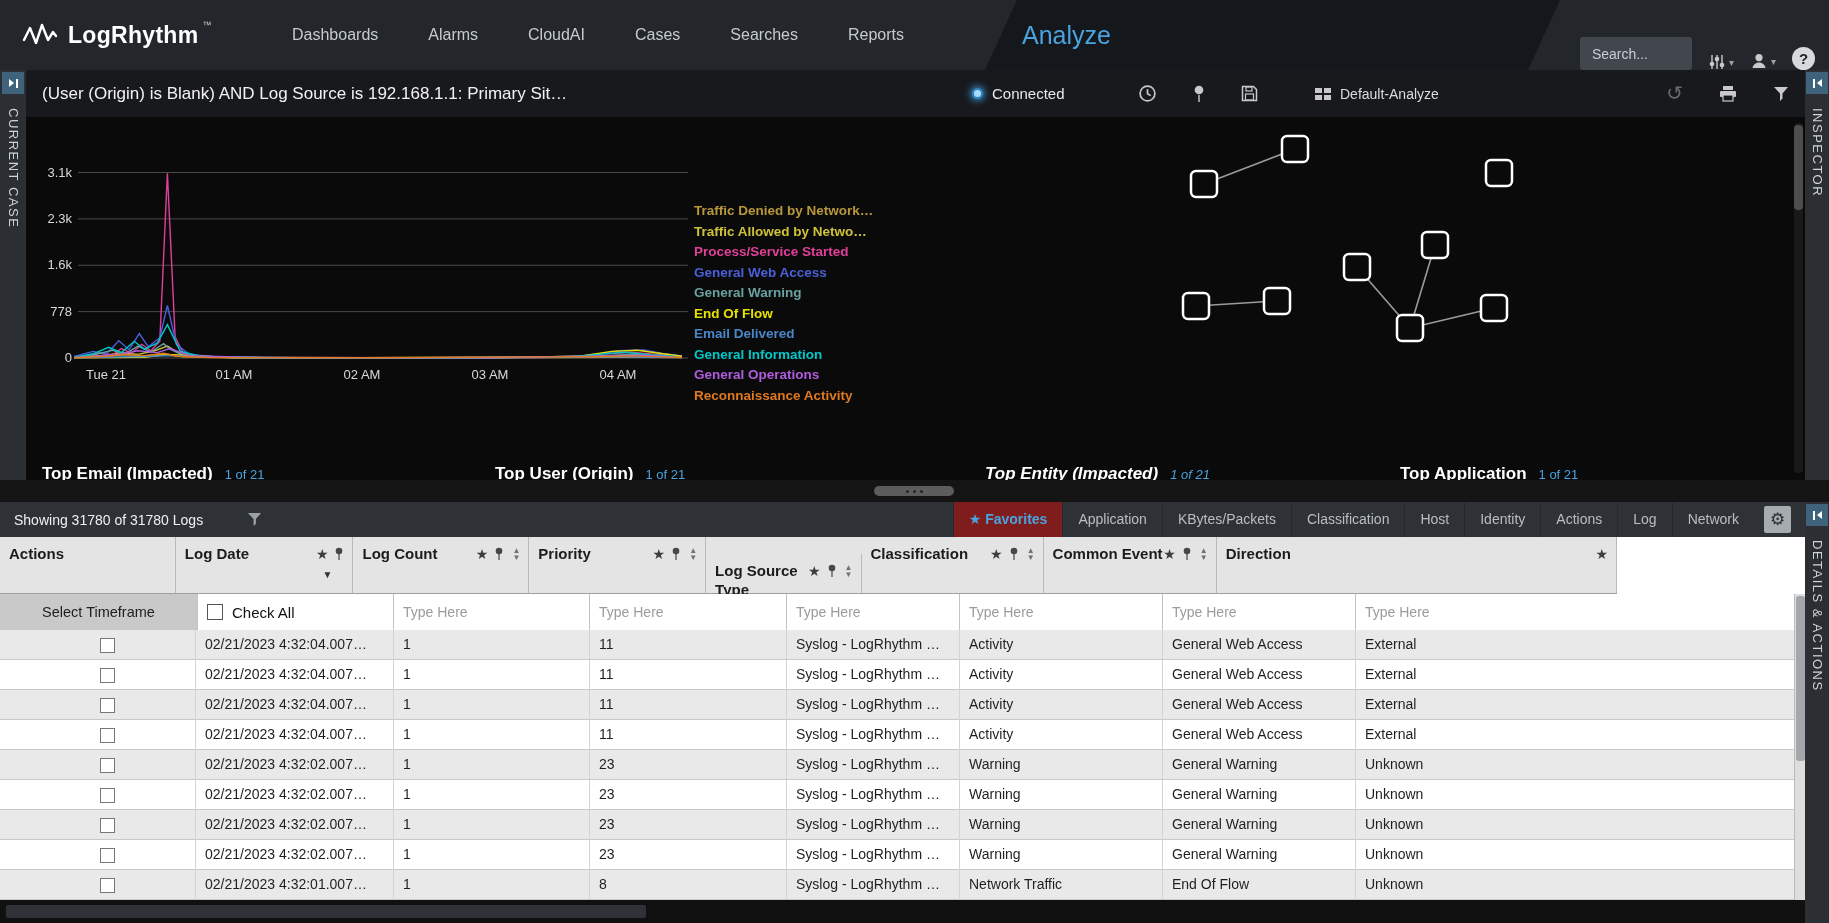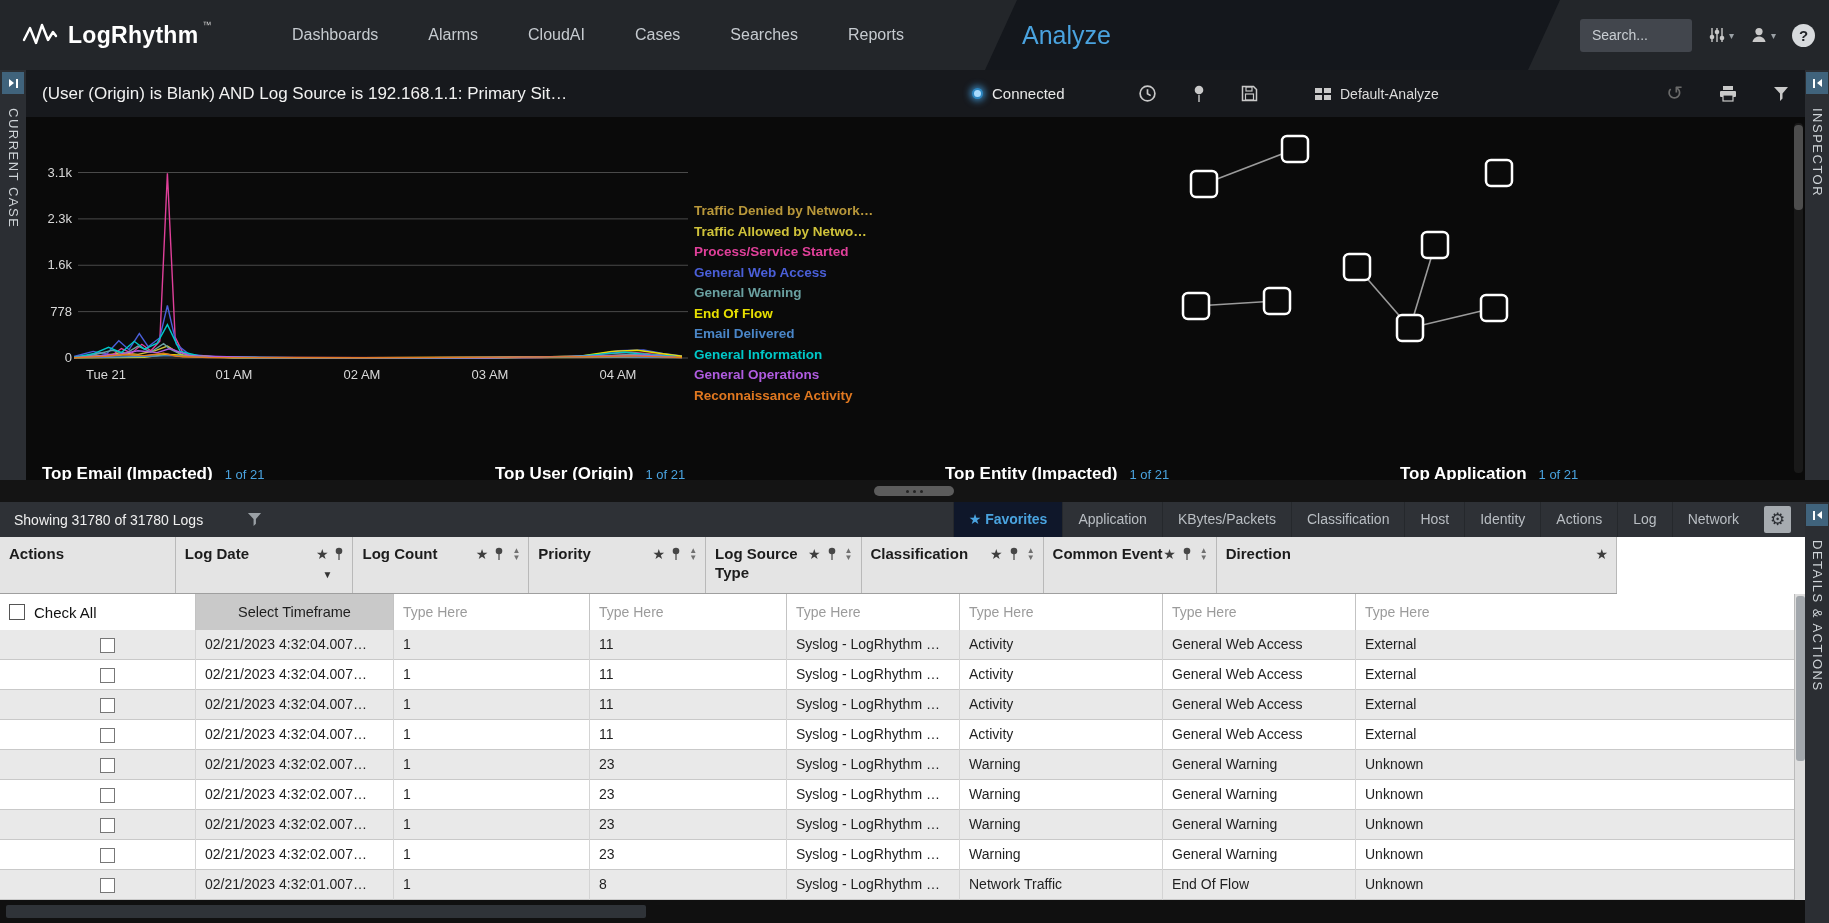--- a/index.html
+++ b/index.html
@@ -10,21 +10,21 @@
   
   .topnav{position:absolute;left:0;top:0;width:1829px;height:70px;background:#23262a;z-index:5}
   .nav-dark{position:absolute;left:985px;top:0;width:575px;height:70px;background:#14171c;
             clip-path:polygon(32px 0,100% 0,calc(100% - 32px) 100%,0 100%)}
   .brand{position:absolute;left:22px;top:0;height:70px;display:flex;align-items:center;gap:10px;color:#fff;cursor:pointer}
   .brand-text{font-size:23px;font-weight:bold;letter-spacing:.3px}
   .tm{font-size:9px;color:#cfcfcf;align-self:flex-start;margin-top:20px;margin-left:-6px}
   .nav-items{position:absolute;left:292px;top:0;height:70px;display:flex;align-items:center;gap:50px}
   .nav-item{color:#c6cbd0;font-size:16px;cursor:pointer;white-space:nowrap}
   .nav-active{position:absolute;left:1022px;top:0;height:70px;line-height:70px;color:#4aa3df;font-size:25px;cursor:pointer}
-  .topnav-right{position:absolute;right:14px;top:0;height:70px;display:flex;align-items:center;gap:16px}
+  .topnav-right{position:absolute;right:14px;top:0;height:70px;display:flex;align-items:flex-end;gap:16px}
   .search{width:112px;height:33px;background:#42464d;border:none;border-radius:3px;color:#c9ced3;
           font-size:14px;padding:0 12px;font-family:inherit;outline:none}
   .icon-btn{display:flex;align-items:center;gap:3px;cursor:pointer}
   .caret{color:#9aa0a5;font-size:10px}
   .help-btn{width:23px;height:23px;border-radius:50%;background:#d7dadd;color:#1f2226;font-weight:bold;
             font-size:15px;display:flex;align-items:center;justify-content:center;cursor:pointer}
 
   
   .querybar{position:absolute;left:26px;top:70px;width:1779px;height:47px;background:#17191d;z-index:4}
   .q-title{position:absolute;left:16px;top:0;height:47px;line-height:47px;color:#f2f2f2;font-size:17px;white-space:nowrap}
@@ -63,21 +63,21 @@
                   display:flex;align-items:center;justify-content:center;gap:4px;cursor:row-resize}
   .divider-handle i{width:3px;height:3px;border-radius:50%;background:#242424;display:block}
 
   
   .grid{position:absolute;left:0;top:502px;width:1805px;height:398px;background:#fff;z-index:5}
   .grid-toolbar{position:absolute;left:0;top:0;width:1805px;height:35px;background:#2e3136;display:flex;align-items:center}
   .g-summary{color:#f0f0f0;font-size:14px;margin-left:14px;white-space:nowrap}
   .g-funnel{margin-left:44px;display:flex;align-items:center;cursor:pointer}
   .g-tabs{margin-left:auto;display:flex;height:35px;align-items:stretch}
   .g-tab{line-height:35px;padding:0 15px;font-size:14px;color:#b9bec3;border-left:1px solid #25282c;cursor:pointer;white-space:nowrap}
-  .g-tab.active{color:#4aa3df;background:#0f172a;font-weight:bold}
+  .g-tab.active{color:#4aa3df;background:#7f1d1d;font-weight:bold}
   .g-gear{width:27px;height:27px;background:#a6abb0;border-radius:2px;margin:0 14px 0 10px;display:flex;
           align-items:center;justify-content:center;font-size:17px;color:#2b2e33;cursor:pointer;flex:none}
 
   .grid-header{position:absolute;left:0;top:35px;width:1617px;height:57px;background:#e4e4e4;display:flex;border-bottom:1px solid #9f9f9f}
   .hcell{position:relative;border-right:1px solid #b9b9b9;padding:7px 8px 0 9px;font-size:15px;font-weight:bold;
          color:#1c1c1c;display:flex;align-items:flex-start;cursor:pointer}
   .hlabel{flex:1;line-height:19px}
   .hicons{display:flex;align-items:center;gap:6px;margin-top:2px}
   .hstar{font-size:14px;color:#3e3e3e}
   .harrows{display:flex;flex-direction:column;font-size:8px;color:#707070;line-height:7px;margin-left:2px}
@@ -295,21 +295,21 @@
           <rect x="1396" y="115" width="26" height="26" rx="5" fill="#0a0a0a" stroke="#ffffff" stroke-width="2.5"></rect>
           <rect x="1157" y="176" width="26" height="26" rx="5" fill="#0a0a0a" stroke="#ffffff" stroke-width="2.5"></rect>
           <rect x="1238" y="171" width="26" height="26" rx="5" fill="#0a0a0a" stroke="#ffffff" stroke-width="2.5"></rect>
           <rect x="1371" y="198" width="26" height="26" rx="5" fill="#0a0a0a" stroke="#ffffff" stroke-width="2.5"></rect>
           <rect x="1455" y="178" width="26" height="26" rx="5" fill="#0a0a0a" stroke="#ffffff" stroke-width="2.5"></rect>
         </svg>
       </div>
     <div>
         <div class="top-widget" style="left: 16px;"><span>Top Email (Impacted)</span><span class="tw-pager">1 of 21</span></div>
         <div class="top-widget" style="left: 469px;"><span>Top User (Origin)</span><span class="tw-pager">1 of 21</span></div>
-        <div class="top-widget" style="left: 919px;"><span>Top Entity (Impacted)</span><span class="tw-pager">1 of 21</span></div>
+        <div class="top-widget" style="left: 959px; font-style: italic;"><span>Top Entity (Impacted)</span><span class="tw-pager">1 of 21</span></div>
         <div class="top-widget" style="left: 1374px;"><span>Top Application</span><span class="tw-pager">1 of 21</span></div>
       </div>
     <div class="panel-scroll">
       <div class="panel-scroll-handle"></div>
     </div>
   </div>
 
   <div class="divider">
     <div class="divider-handle">
         <i></i>
@@ -376,21 +376,21 @@
             <svg width="10" height="14" viewBox="0 0 10 14">
               <circle cx="5" cy="4" r="3.3" fill="#474747"></circle>
               <rect x="4.4" y="7" width="1.2" height="6" fill="#474747"></rect>
             </svg>
             <div class="harrows">
               <span>▲</span>
               <span>▼</span>
             </div>
           </div>
         </div>
-        <div class="hcell" style="width: 173px;">
+        <div class="hcell" style="width: 173px; margin-top: 17px;">
           <span class="hlabel">Log Source Type</span>
           <div class="hicons">
             <span class="hstar">★</span>
             <svg width="10" height="14" viewBox="0 0 10 14">
               <circle cx="5" cy="4" r="3.3" fill="#474747"></circle>
               <rect x="4.4" y="7" width="1.2" height="6" fill="#474747"></rect>
             </svg>
             <div class="harrows">
               <span>▲</span>
               <span>▼</span>
@@ -426,27 +426,27 @@
           </div>
         </div>
         <div class="hcell" style="width: 449px;">
           <span class="hlabel">Direction</span>
           <div class="hicons">
             <span class="hstar">★</span>
           </div>
         </div>
       </div>
     <div class="grid-filter">
+        <div class="fcell f-timeframe" style="width: 198px;">
+          <span>Select Timeframe</span>
+        </div>
         <div class="fcell f-checkall" style="width: 196px;">
           <div class="checkbox"></div>
           <span>Check All</span>
         </div>
-        <div class="fcell f-timeframe" style="width: 198px;">
-          <span>Select Timeframe</span>
-        </div>
         <div class="fcell" style="width: 196px;">
           <span class="f-ph">Type Here</span>
         </div>
         <div class="fcell" style="width: 197px;">
           <span class="f-ph">Type Here</span>
         </div>
         <div class="fcell" style="width: 173px;">
           <span class="f-ph">Type Here</span>
         </div>
         <div class="fcell" style="width: 203px;">

